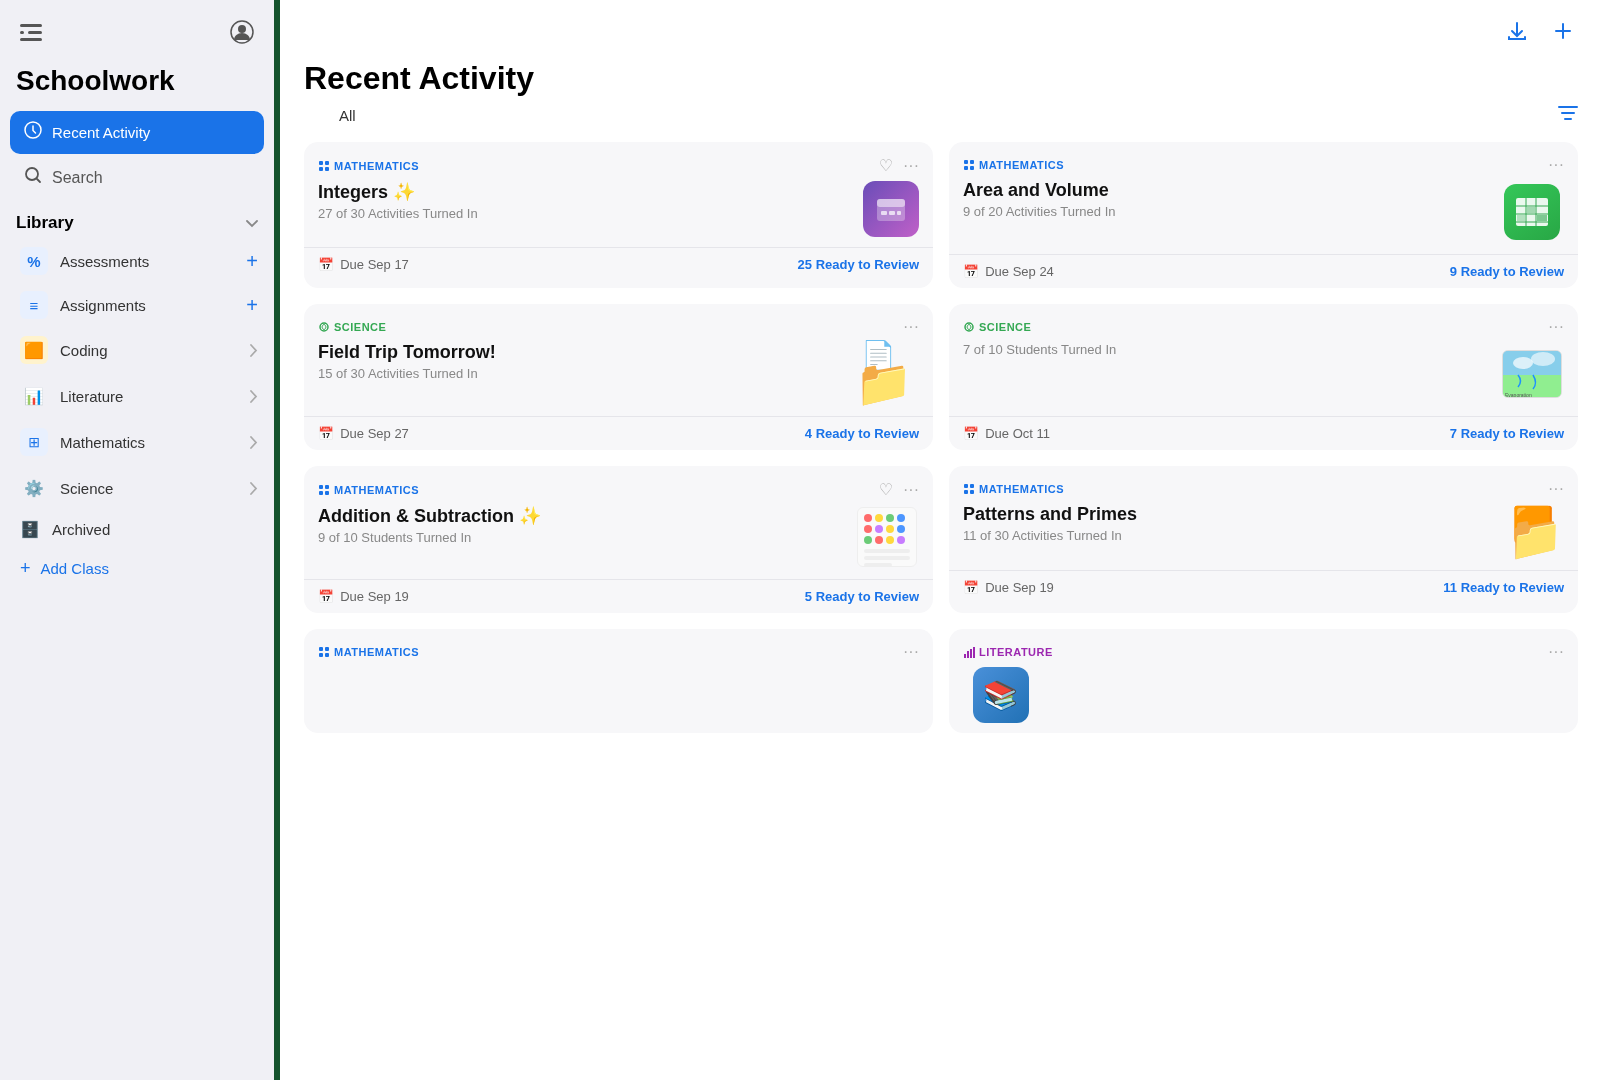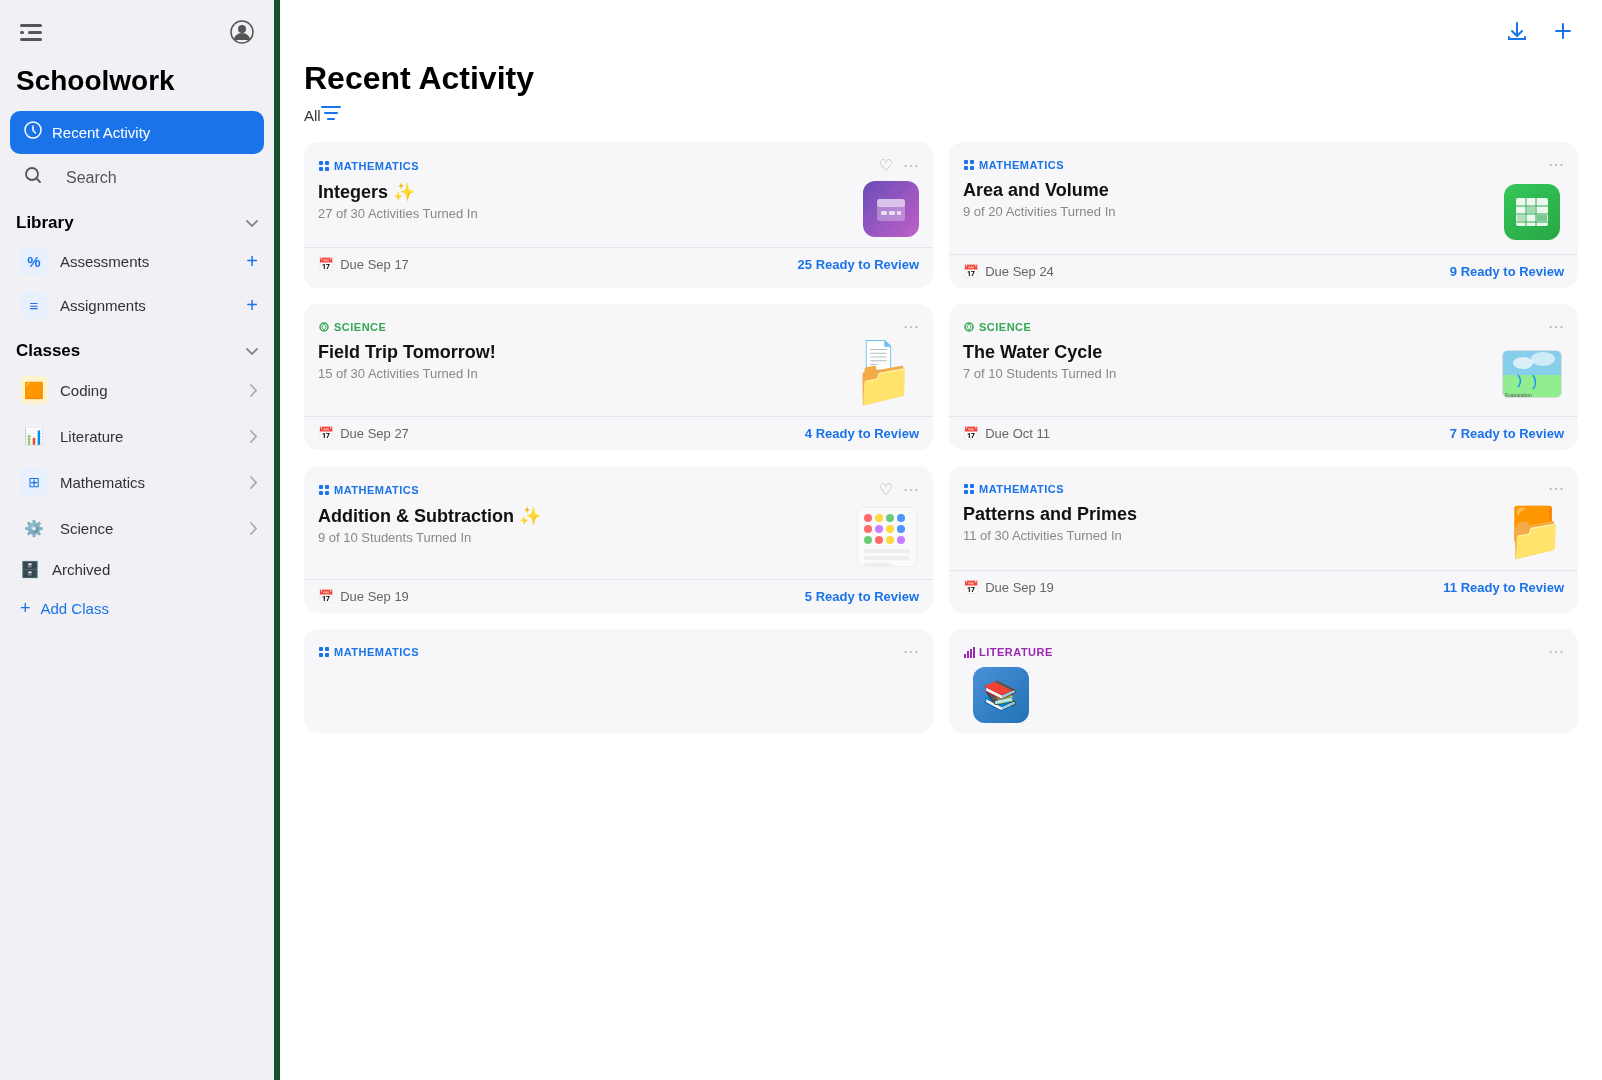--- a/index.html
+++ b/index.html
@@ -46,21 +46,21 @@
       gap: 10px;
       cursor: pointer;
       color: #fff;
       font-size: 15px;
       font-weight: 500;
     }
     .nav-item-active .nav-icon { font-size: 17px; }
     .search-item {
       display: flex;
       align-items: center;
-      gap: 24px;
+      gap: 10px;
       padding: 10px 24px;
       cursor: pointer;
       color: #555;
       font-size: 16px;
     }
     .search-item .search-icon { font-size: 18px; color: #666; }
     .section-header {
       display: flex;
       justify-content: space-between;
       align-items: center;
@@ -165,23 +165,24 @@
       padding: 4px;
     }
     .page-title {
       font-size: 32px;
       font-weight: 700;
       padding: 8px 24px 4px;
       color: #000;
     }
     .filter-row {
       display: flex;
-      justify-content: flex-start;
+      justify-content: space-between;
       align-items: center;
       padding: 4px 24px 12px;
+      margin-left: 35px;
     }
     .filter-label {
       font-size: 15px;
       font-weight: 500;
       color: #333;
     }
     .filter-icon-btn {
       background: none;
       border: none;
       cursor: pointer;
@@ -427,28 +428,20 @@
   </div>
 
   <div class="library-item">
     <div class="library-item-left">
       <div class="library-item-icon" style="background:#e8f0fe;border-radius:6px;color:#1a73e8;font-size:15px;">≡</div>
       <span>Assignments</span>
     </div>
     <span class="add-icon">+</span>
   </div>
 
-  <div class="section-header">
-    <span>Classes</span>
-    <span class="chevron">
-      <svg width="12" height="8" viewBox="0 0 12 8">
-          <path d="M1 1l5 5 5-5" stroke="#888" stroke-width="1.8" fill="none" stroke-linecap="round"></path>
-        </svg>
-    </span>
-  </div>
 
   <div class="class-item">
     <div class="class-item-left">
       <div class="class-item-icon" style="background:#fff3cd;border-radius:6px;font-size:16px;">🟧</div>
       <span>Coding</span>
     </div>
     <svg width="8" height="13" viewBox="0 0 8 13">
         <path d="M1 1l5 5.5L1 12" stroke="#aaa" stroke-width="1.8" fill="none" stroke-linecap="round"></path>
       </svg>
   </div>
@@ -659,21 +652,20 @@
                 <path d="M6 3c0 0 2 2 2 3s-2 3-2 3" stroke="#34a853" stroke-width="1"></path>
               </svg>
             SCIENCE
           </span>
           <div class="card-actions">
             <button class="card-action-btn">···</button>
           </div>
         </div>
         <div class="card-content-row">
           <div class="card-text">
-            <div class="card-title">The Water Cycle</div>
             <div class="card-subtitle">7 of 10 Students Turned In</div>
           </div>
           <div class="card-thumb">
             <div class="water-cycle-thumb">
               <svg width="60" height="48" viewBox="0 0 60 48">
                 <rect width="60" height="24" fill="#87ceeb"></rect>
                 <rect y="24" width="60" height="24" fill="#90ee90"></rect>
                 <ellipse cx="20" cy="12" rx="10" ry="6" fill="white" opacity="0.7"></ellipse>
                 <ellipse cx="40" cy="8" rx="12" ry="7" fill="white" opacity="0.6"></ellipse>
                 <path d="M15 24 Q20 30 15 36" stroke="#1e90ff" stroke-width="1.5" fill="none"></path>

